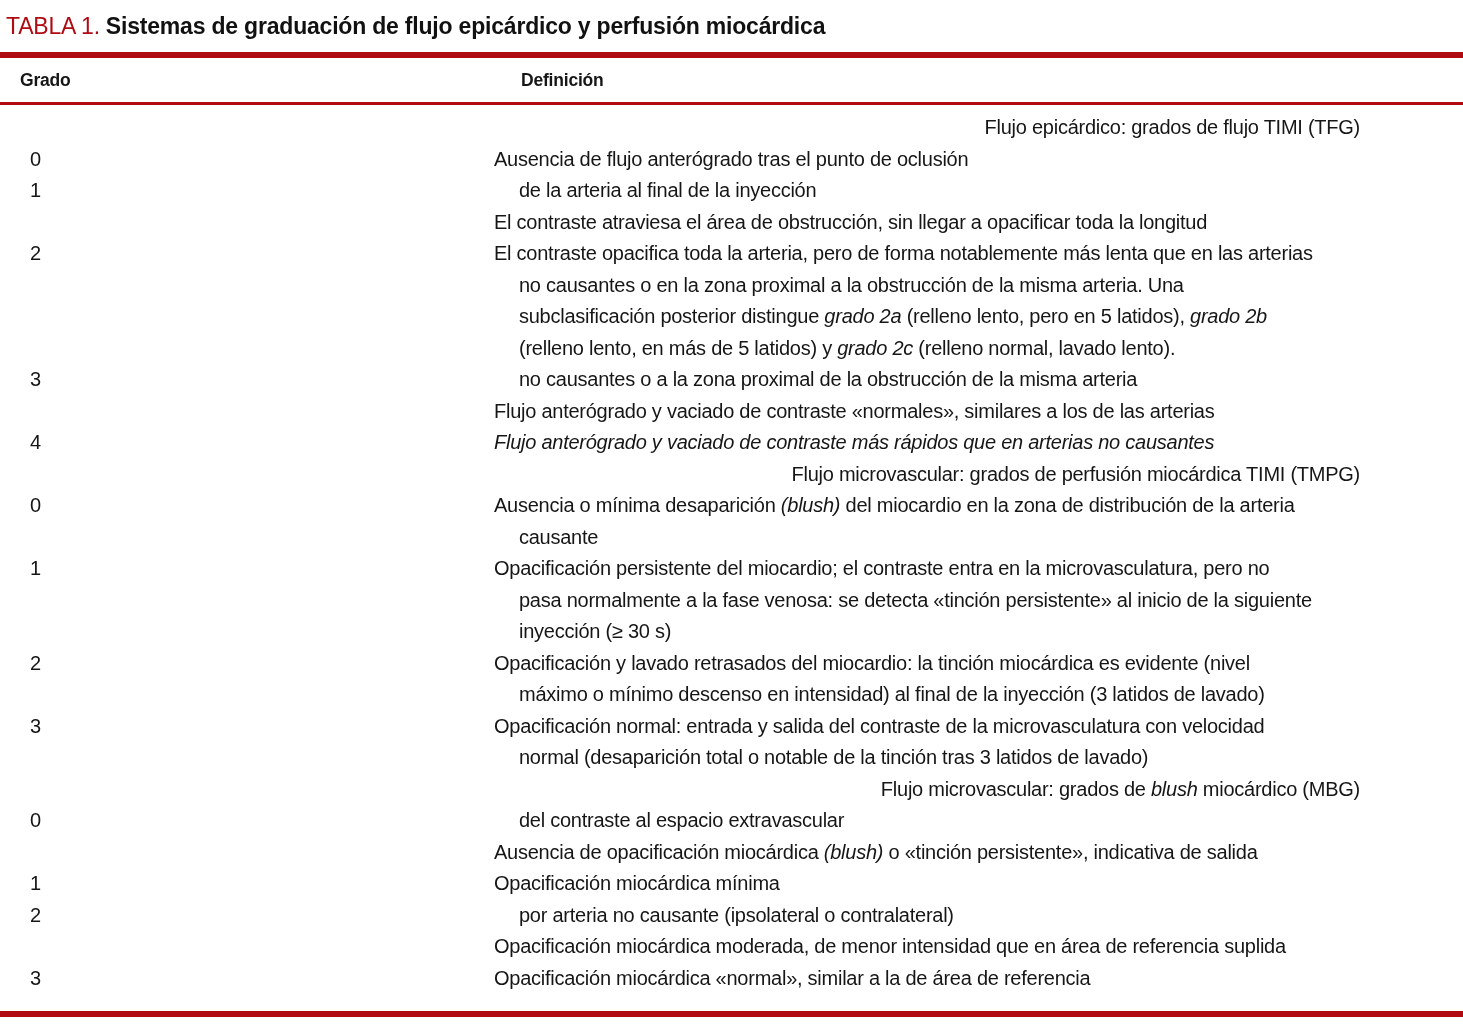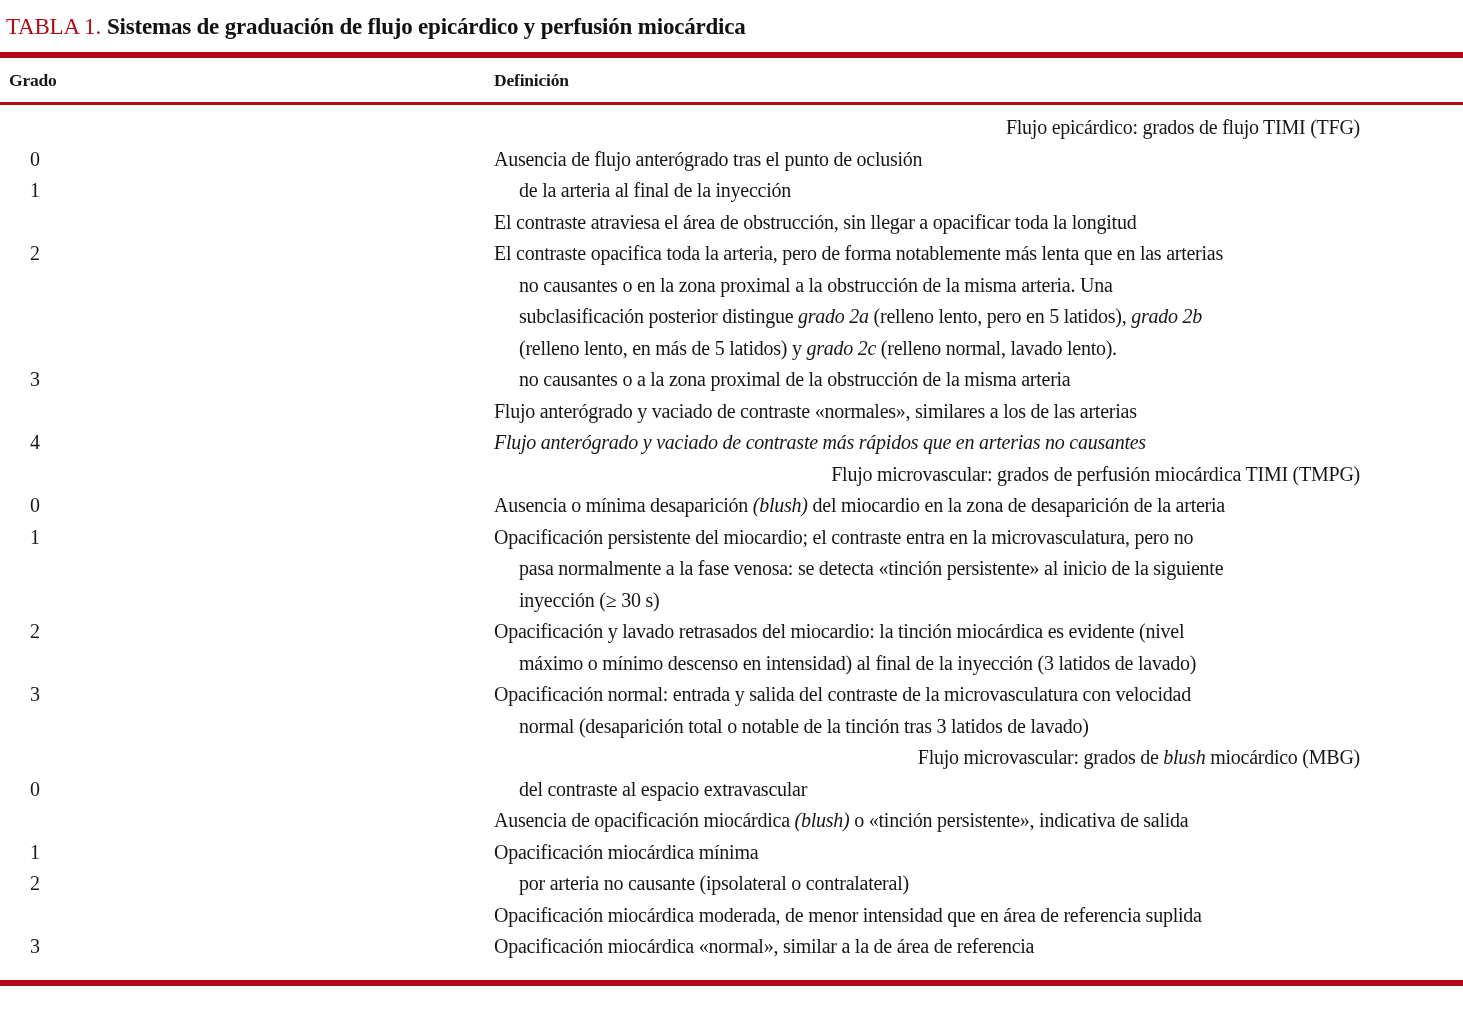--- a/index.html
+++ b/index.html
@@ -11,21 +11,20 @@
     overflow: hidden;
     font-family: "Liberation Sans", sans-serif;
     color: #161616;
     -webkit-font-smoothing: antialiased;
   }
   .page {
     position: relative;
     width: 1360px;
     height: 1030px;
     box-sizing: border-box;
-    font-family: Liberation Serif, serif;
   }
   :root {
     --accent: #b00b13;
   }
   .title {
     padding: 13px 0 0 6px;
     font-size: 23px;
     line-height: 27px;
     letter-spacing: -0.2px;
     white-space: nowrap;
@@ -51,26 +50,27 @@
   .header-row {
     display: flex;
     margin-top: 10px;
     font-size: 17.5px;
     font-weight: 700;
     line-height: 24px;
     letter-spacing: -0.2px;
   }
   .header-row .col-grade {
     width: 494px;
-    padding-left: 9px;
+    padding-left: 20px;
     box-sizing: border-box;
     flex: 0 0 auto;
   }
   .header-row .col-def {
     flex: 1 1 auto;
+    margin-left: 27px;
   }
   .table-body {
     padding-top: 7px;
     font-size: 20px;
     line-height: 31.5px;
     letter-spacing: -0.25px;
   }
   .section-header {
     padding-left: 4px;
     text-align: right;
@@ -145,21 +145,22 @@
       <div class="grade-row">
         <div class="grade-cell">4</div>
         <div class="definition-cell">
           <div class="definition-line"><span class="it">Flujo anterógrado y vaciado de contraste más rápidos que en arterias no causantes</span></div>
         </div>
       </div>
       <div class="section-header"><span>Flujo microvascular: grados de perfusión miocárdica TIMI (TMPG)</span></div>
       <div class="grade-row">
         <div class="grade-cell">0</div>
         <div class="definition-cell">
-          <div class="definition-line"><span>Ausencia o mínima desaparición </span><span class="it">(blush)</span><span> del miocardio en la zona de desaparición de la arteria</span></div>
+          <div class="definition-line"><span>Ausencia o mínima desaparición </span><span class="it">(blush)</span><span> del miocardio en la zona de distribución de la arteria</span></div>
+          <div class="definition-line cont"><span>causante</span></div>
         </div>
       </div>
       <div class="grade-row">
         <div class="grade-cell">1</div>
         <div class="definition-cell">
           <div class="definition-line"><span>Opacificación persistente del miocardio; el contraste entra en la microvasculatura, pero no</span></div>
           <div class="definition-line cont"><span>pasa normalmente a la fase venosa: se detecta «tinción persistente» al inicio de la siguiente</span></div>
           <div class="definition-line cont"><span>inyección (≥ 30 s)</span></div>
         </div>
       </div>

